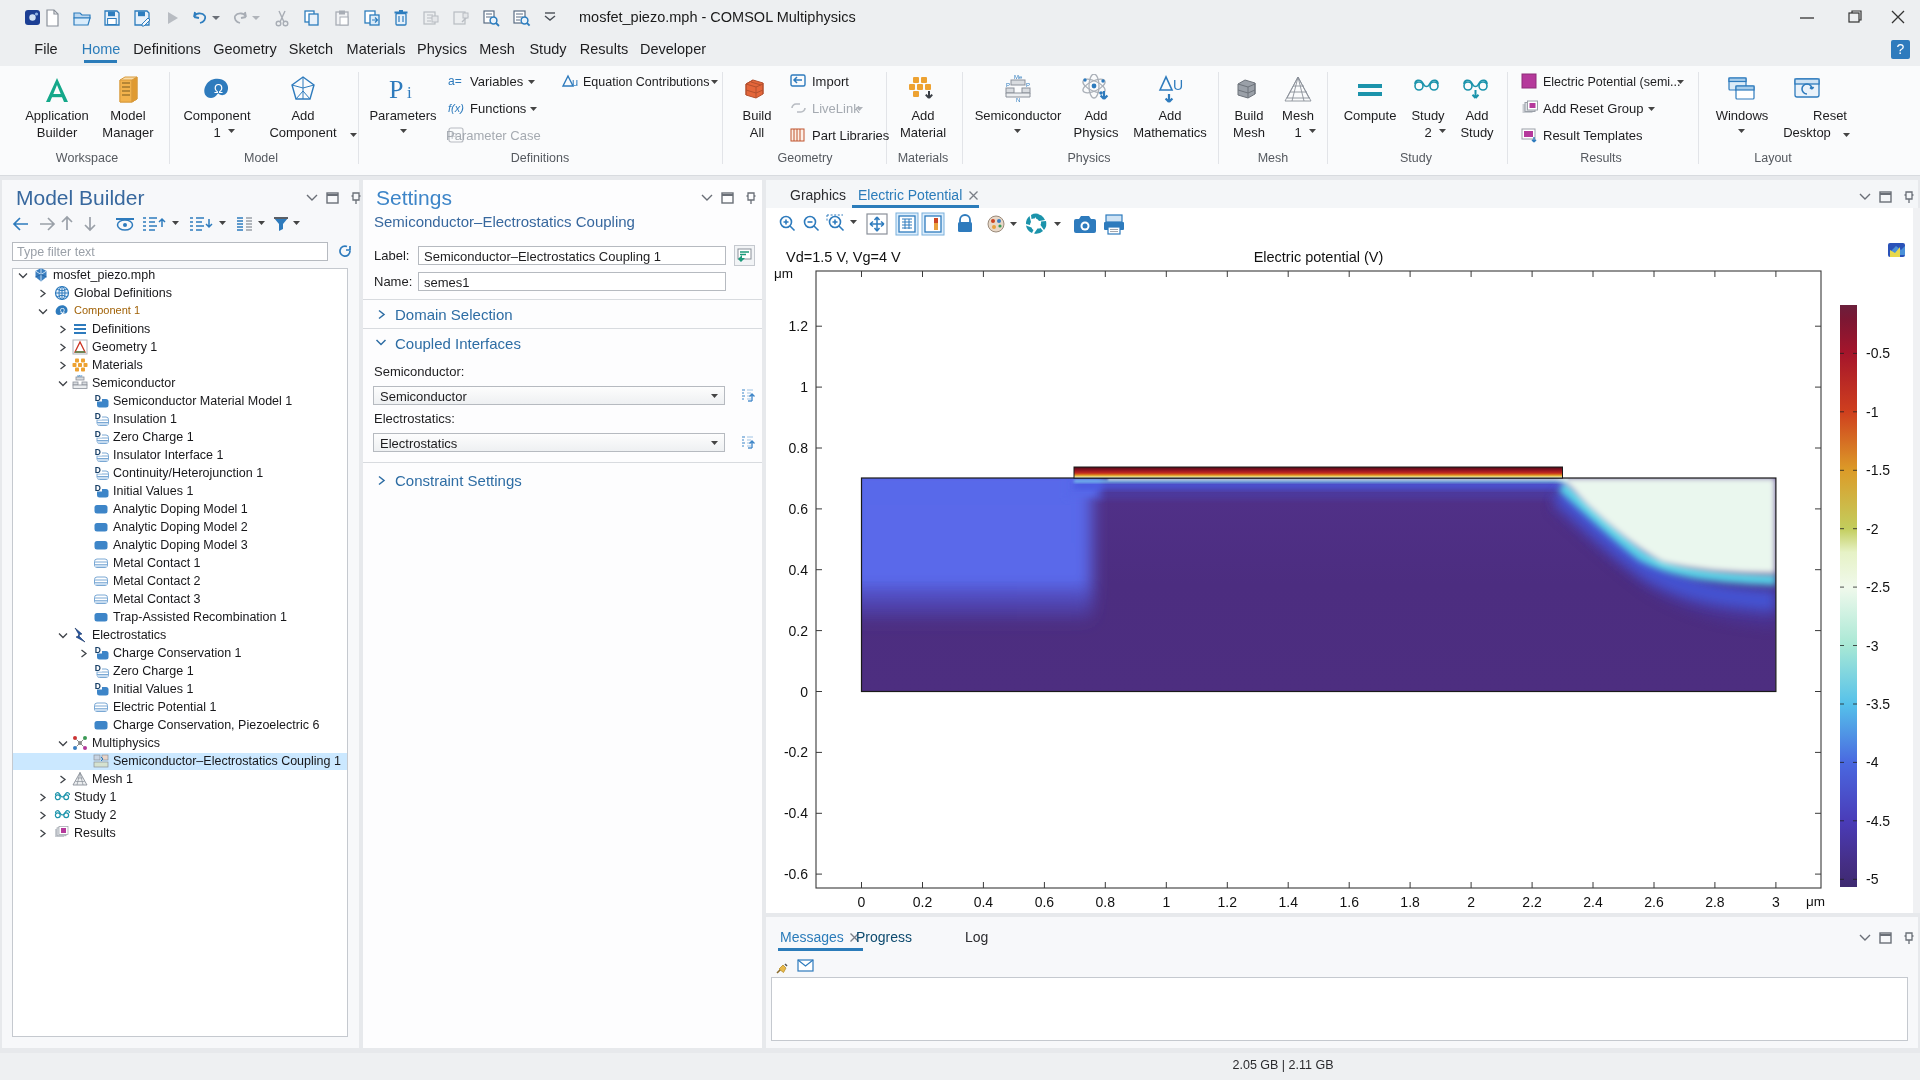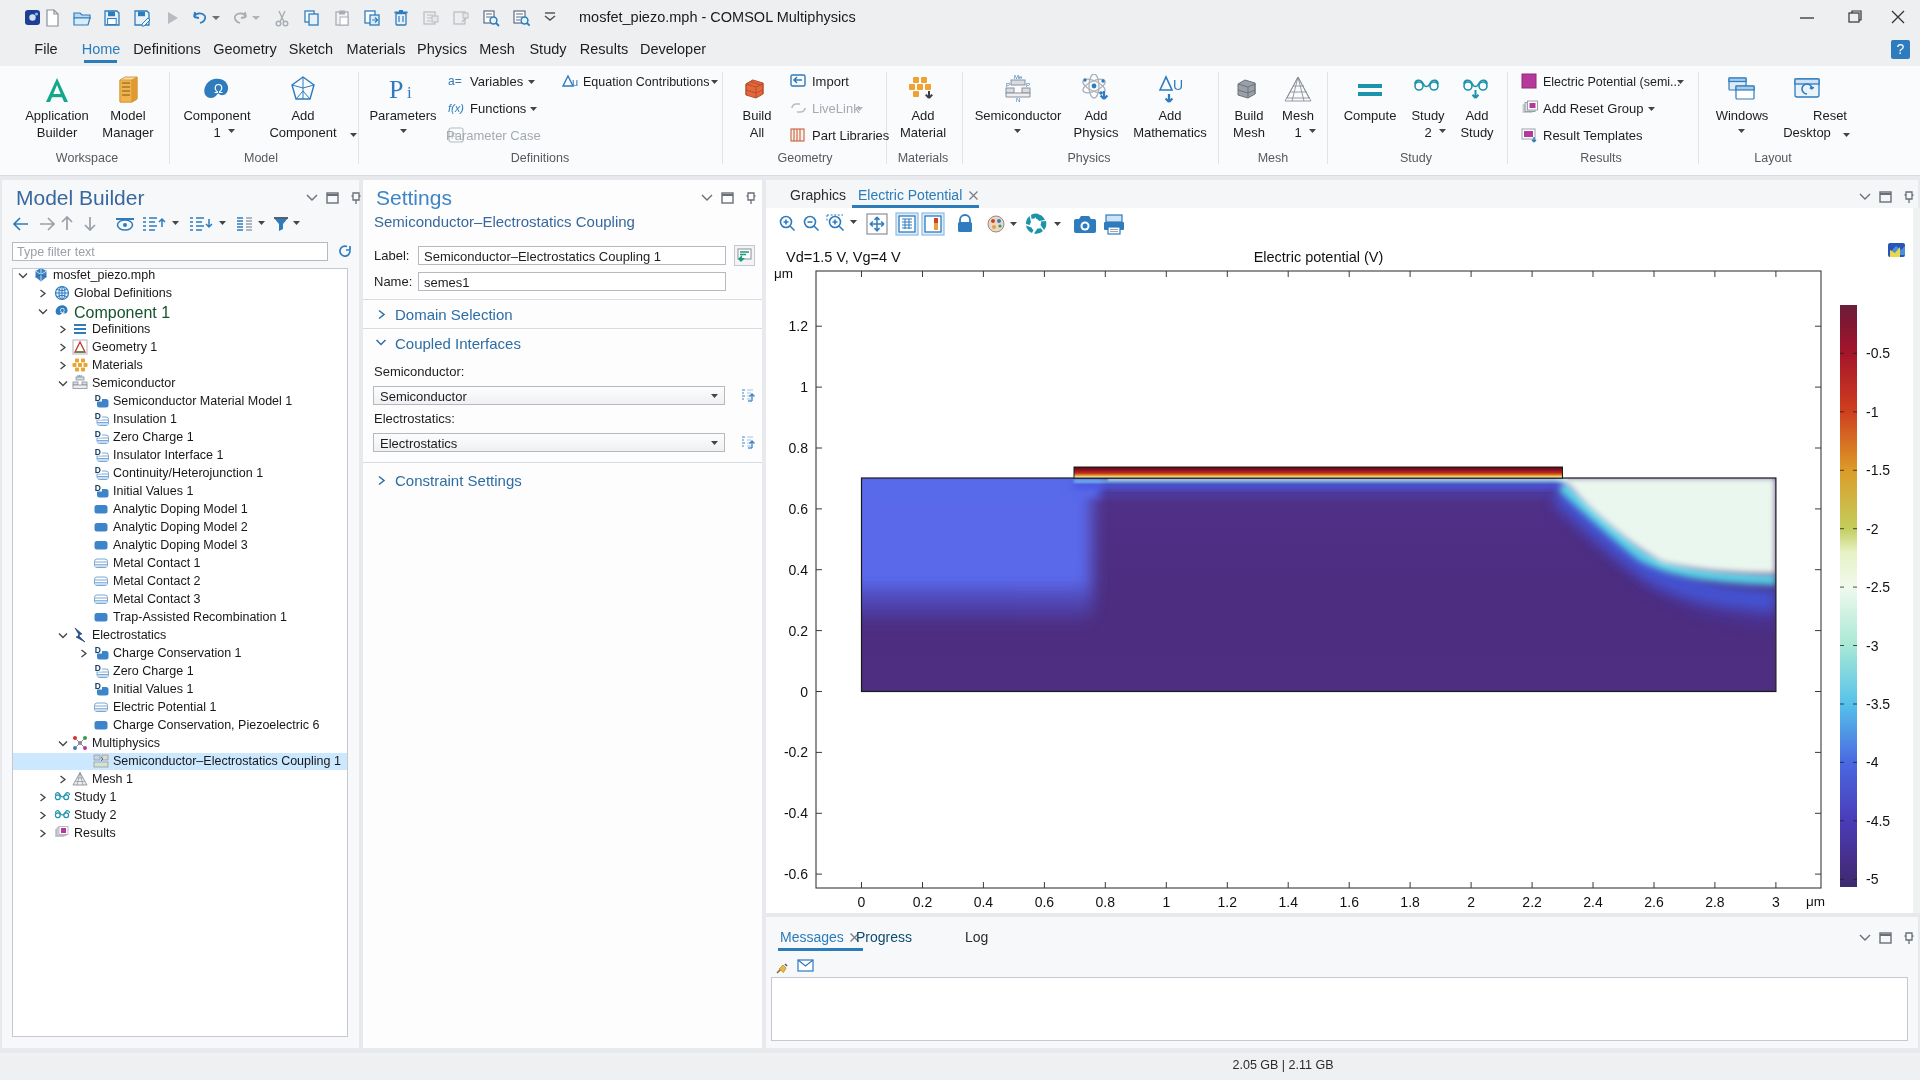--- a/index.html
+++ b/index.html
@@ -440,21 +440,21 @@
     <ellipse cx="8" cy="8" rx="3" ry="6.5" fill="none" stroke="#2e7bbd" stroke-width="1"></ellipse>
   </svg>
 <div class="abs" style="left:74px;top:286px;font-size:12.5px;color:#17171a;white-space:nowrap;">Global Definitions</div>
 <svg class="ico" style="left:38px;top:307px" width="10" height="9">
     <path d="M1 2.5l4 4 4-4" fill="none" stroke="#3f4348" stroke-width="1.3"></path>
   </svg>
 <svg class="ico" style="left:54px;top:303px" width="16" height="16" viewBox="0 0 16 16">
     <path d="M5 3 C10 1 14 4 13.5 8 C13 11 10 11 9 10 C8 9 8 12 5 12 C2 12 1 9 2 6.5 C3 4.5 3.5 4 5 3z" fill="#2e7bbd"></path>
     <text x="6" y="10" font-size="6.5" fill="#fff" font-family="Liberation Sans">Ω</text>
   </svg>
-<div class="abs" style="left:74px;top:304px;font-size:16px;color:#14532d;white-space:nowrap;text-align:center;">Component 1</div>
+<div class="abs" style="left:74px;top:304px;font-size:11px;color:#a16207;white-space:nowrap;text-align:center;">Component 1</div>
 <svg class="ico" style="left:58px;top:325px" width="9" height="9">
     <path d="M2.5 1l4.5 3.5L2.5 8" fill="none" stroke="#3f4348" stroke-width="1.3"></path>
   </svg>
 <svg class="ico" style="left:72px;top:321px" width="16" height="16" viewBox="0 0 16 16">
     <path d="M2 4h12M2 8h12M2 12h12" stroke="#2e7bbd" stroke-width="2.2"></path>
   </svg>
 <div class="abs" style="left:92px;top:322px;font-size:12.5px;color:#17171a;white-space:nowrap;">Definitions</div>
 <svg class="ico" style="left:58px;top:343px" width="9" height="9">
     <path d="M2.5 1l4.5 3.5L2.5 8" fill="none" stroke="#3f4348" stroke-width="1.3"></path>
   </svg>

